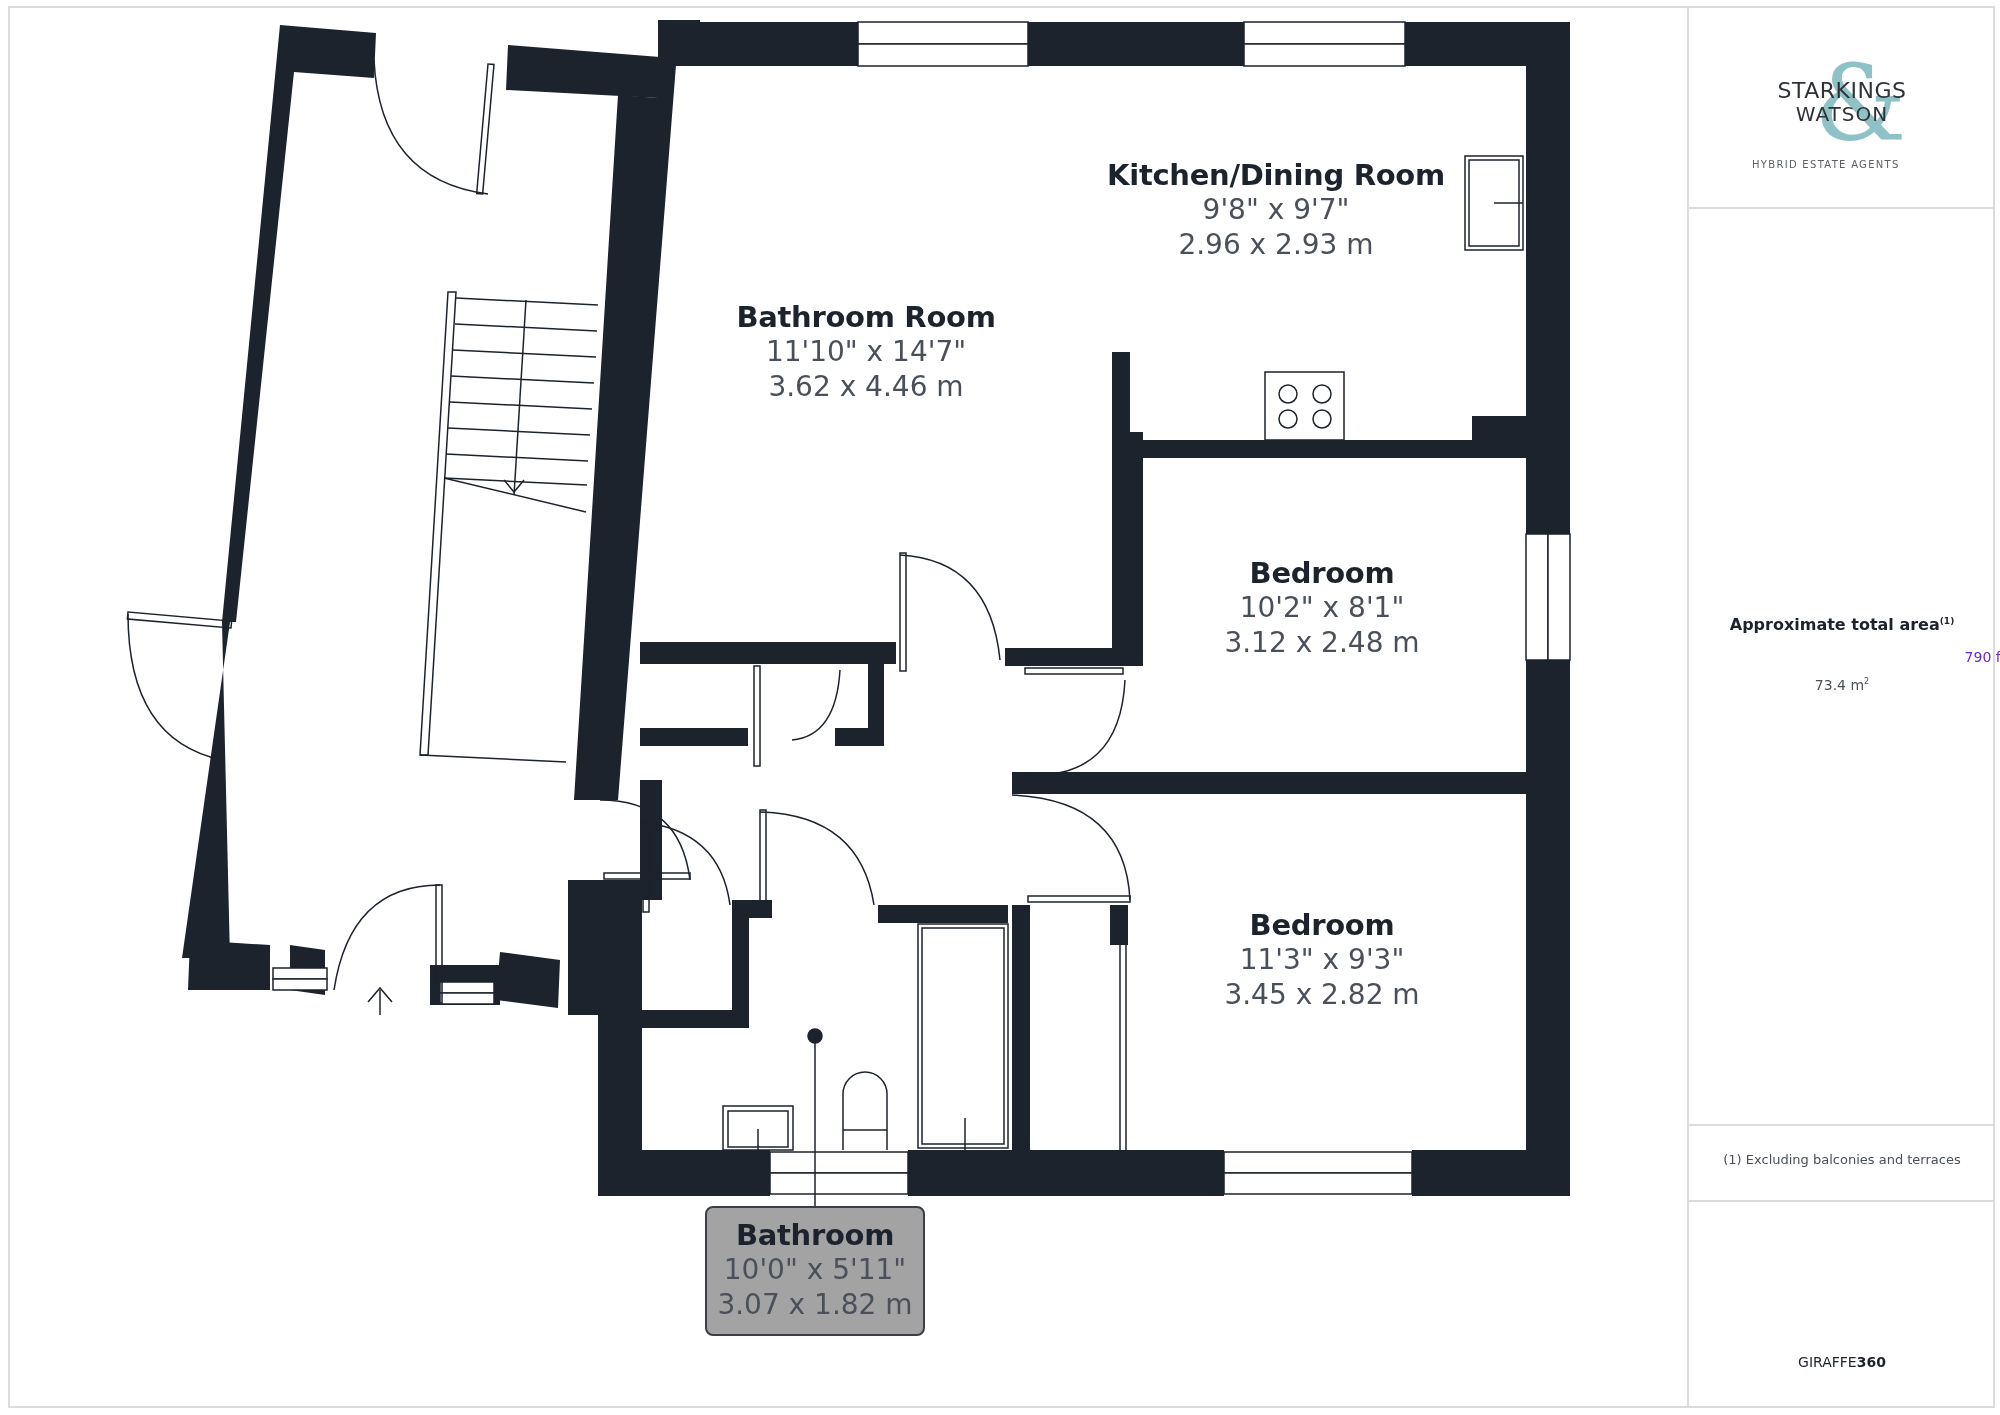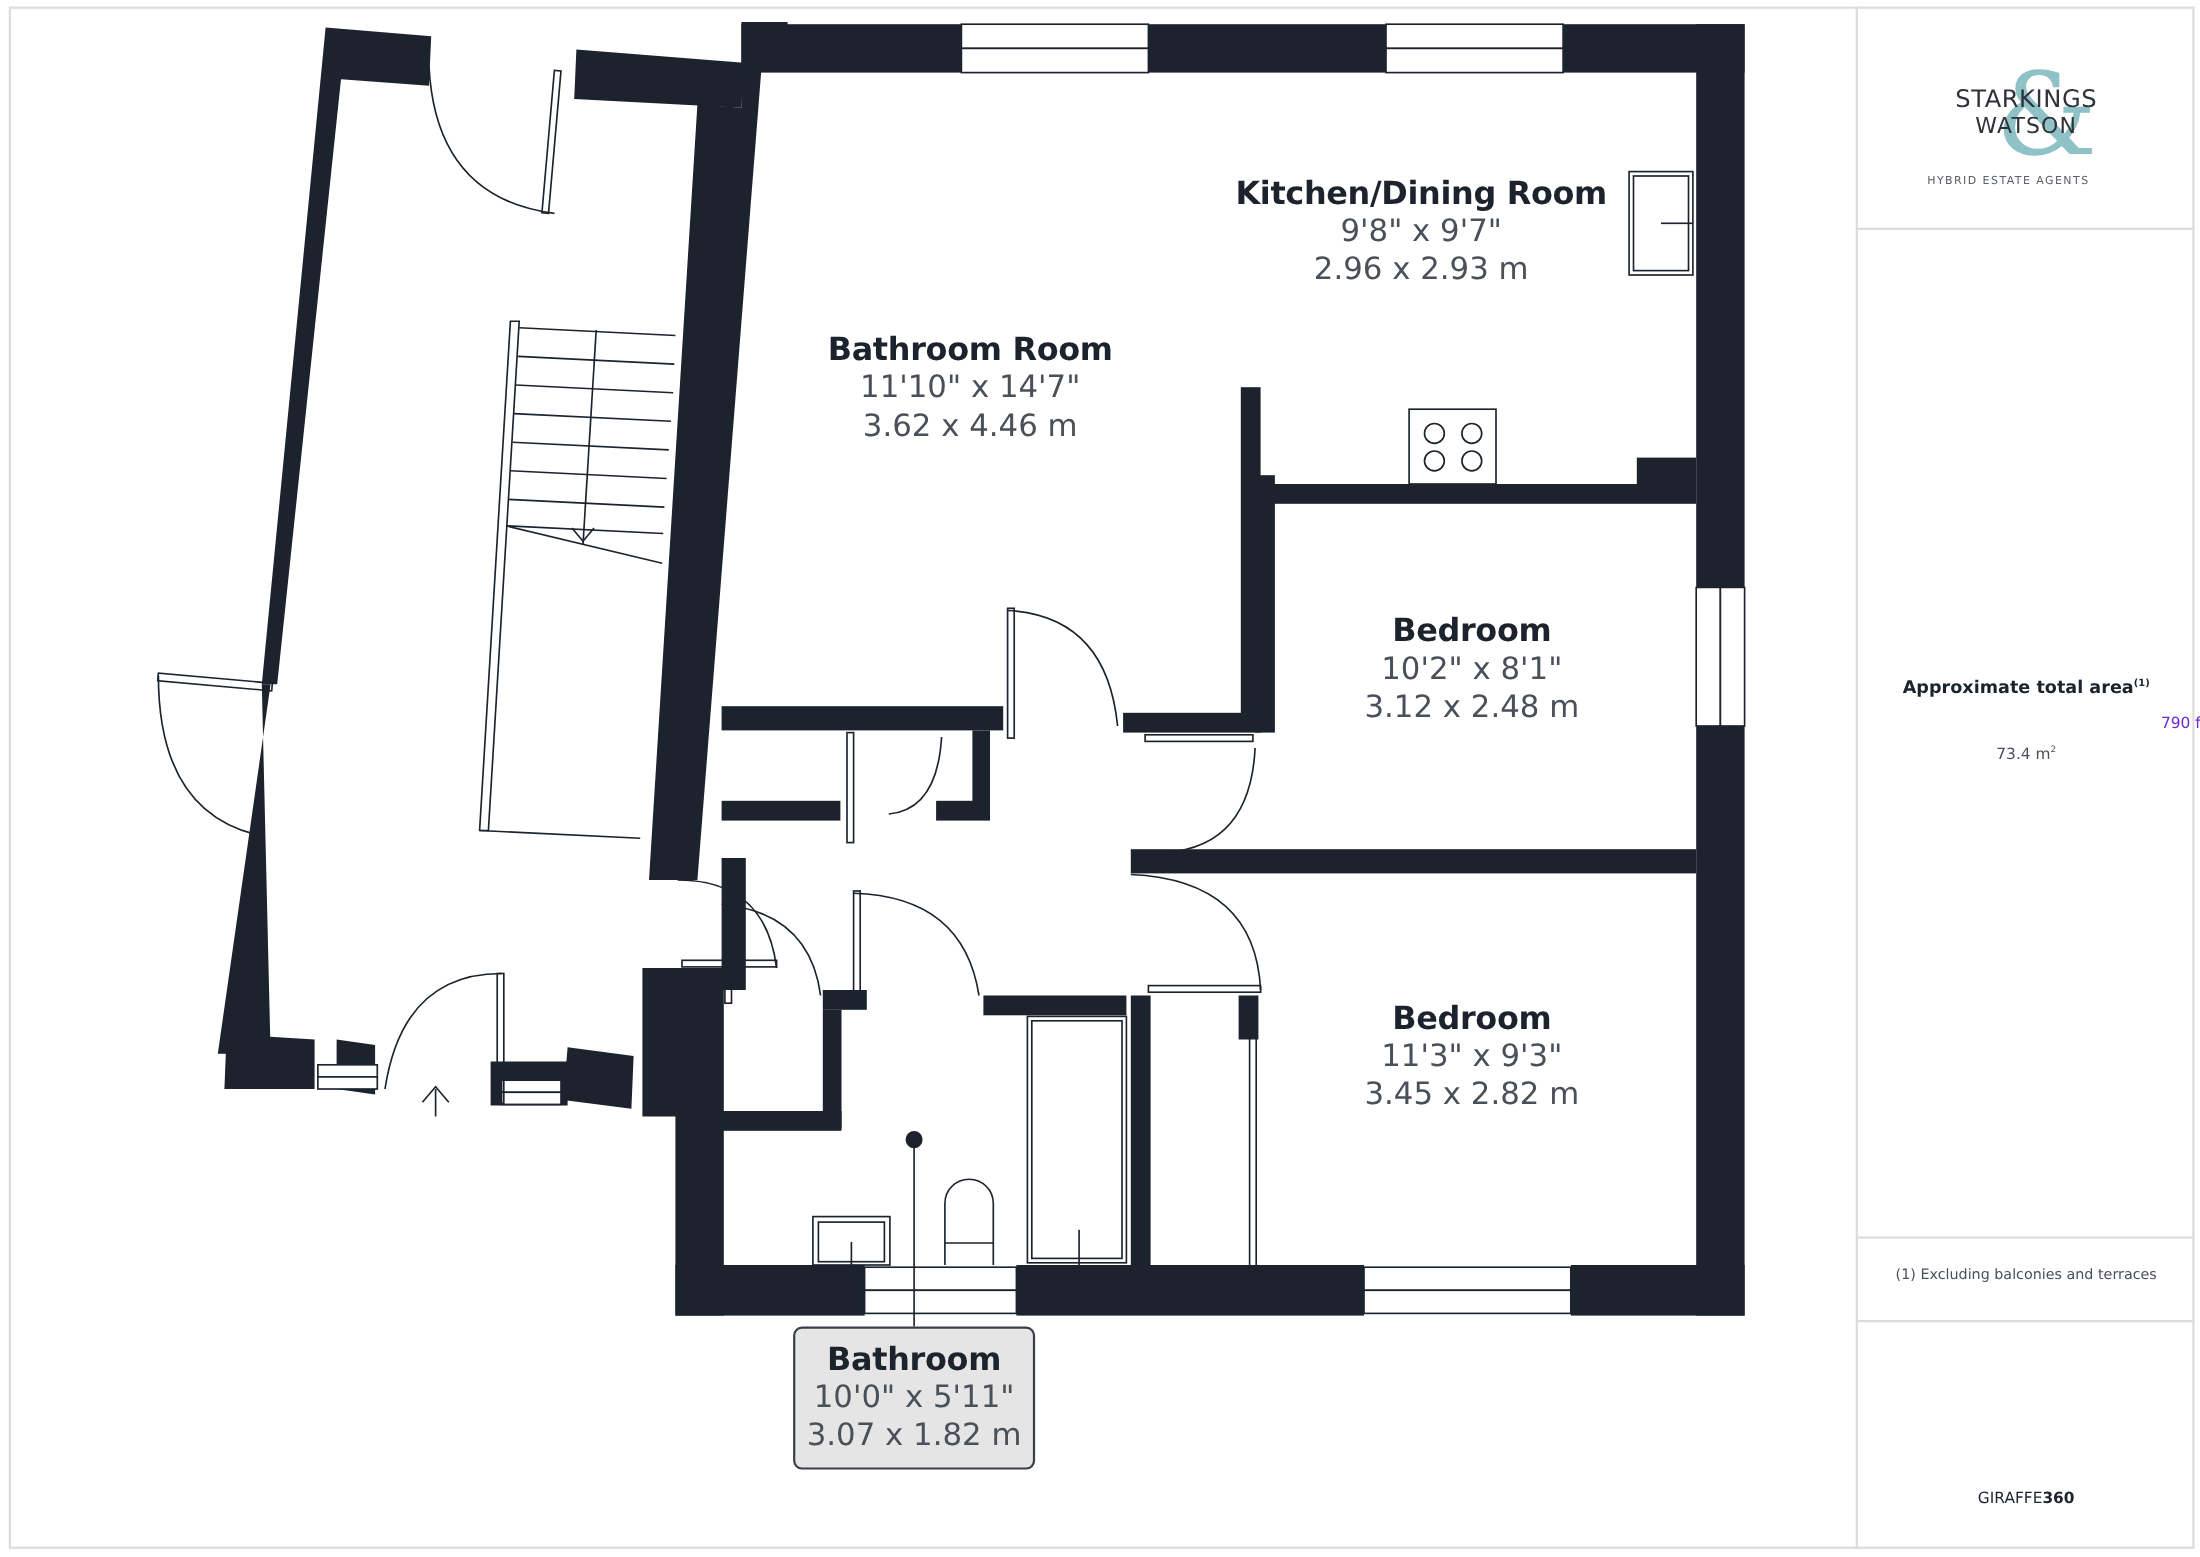--- a/index.html
+++ b/index.html
@@ -1,29 +1,29 @@
 <!DOCTYPE html>
 <html><head>
 <meta charset="utf-8">
 <style>
   html, body { margin: 0; padding: 0; background: #ffffff; }
   body { width: 2000px; height: 1415px; position: relative; overflow: hidden;
          font-family: "DejaVu Sans", sans-serif; color: #1c232d; }
   .frame { position: absolute; left: 8px; top: 6px; width: 1987px; height: 1402px;
            border: 2px solid #dcdcdc; box-sizing: border-box; }
-  .plan { position: absolute; left: 16px; top: 0; width: 1687px; height: 1415px; padding-left: 26px; }
+  .plan { position: absolute; left: 0; top: 0; width: 1687px; height: 1415px; padding-left: 26px; }
   .plan svg { position: absolute; left: 0; top: 0; }
   .room-label { position: absolute; text-align: center; transform: translateX(-50%);
                 white-space: nowrap; line-height: 1.22; }
   .room-name { font-family: "DejaVu Sans", sans-serif; font-weight: bold; font-size: 29px;
                color: #1c232d; letter-spacing: -0.3px; }
   .room-dim { font-family: "DejaVu Sans", sans-serif; font-size: 28px; color: #4a5059; }
   .bath-box { position: absolute; left: 705px; top: 1206px; width: 220px; height: 130px;
               border: 2px solid #3a3f47; border-radius: 8px; box-sizing: border-box;
-              background: #e5e5e5; text-align: center; padding-top: 10px; line-height: 1.22; }
+              background: #a3a3a3; text-align: center; padding-top: 10px; line-height: 1.22; }
   .sidebar { position: absolute; left: 1687px; top: 6px; width: 308px; height: 1402px;
              border-left: 2px solid #dcdcdc; box-sizing: border-box; }
   .panel { position: absolute; left: 0; width: 100%; box-sizing: border-box; text-align: center; }
   .panel.logo { top: 0; height: 203px; border-bottom: 2px solid #dcdcdc; }
   .panel.area { top: 203px; height: 917px; border-bottom: 2px solid #dcdcdc; }
   .panel.note { top: 1116px; height: 80px; border-bottom: 2px solid #dcdcdc; }
   .panel.disclaimer { top: 1196px; height: 206px; }
   .logo-wrap { position: absolute; left: 50%; top: 52px; transform: translateX(-50%); width: 180px; height: 120px; }
   .logo-amp { position: absolute; left: 62px; top: -6px; font-family: "DejaVu Serif", serif;
               font-size: 104px; color: #8fc2c6; line-height: 1; }

